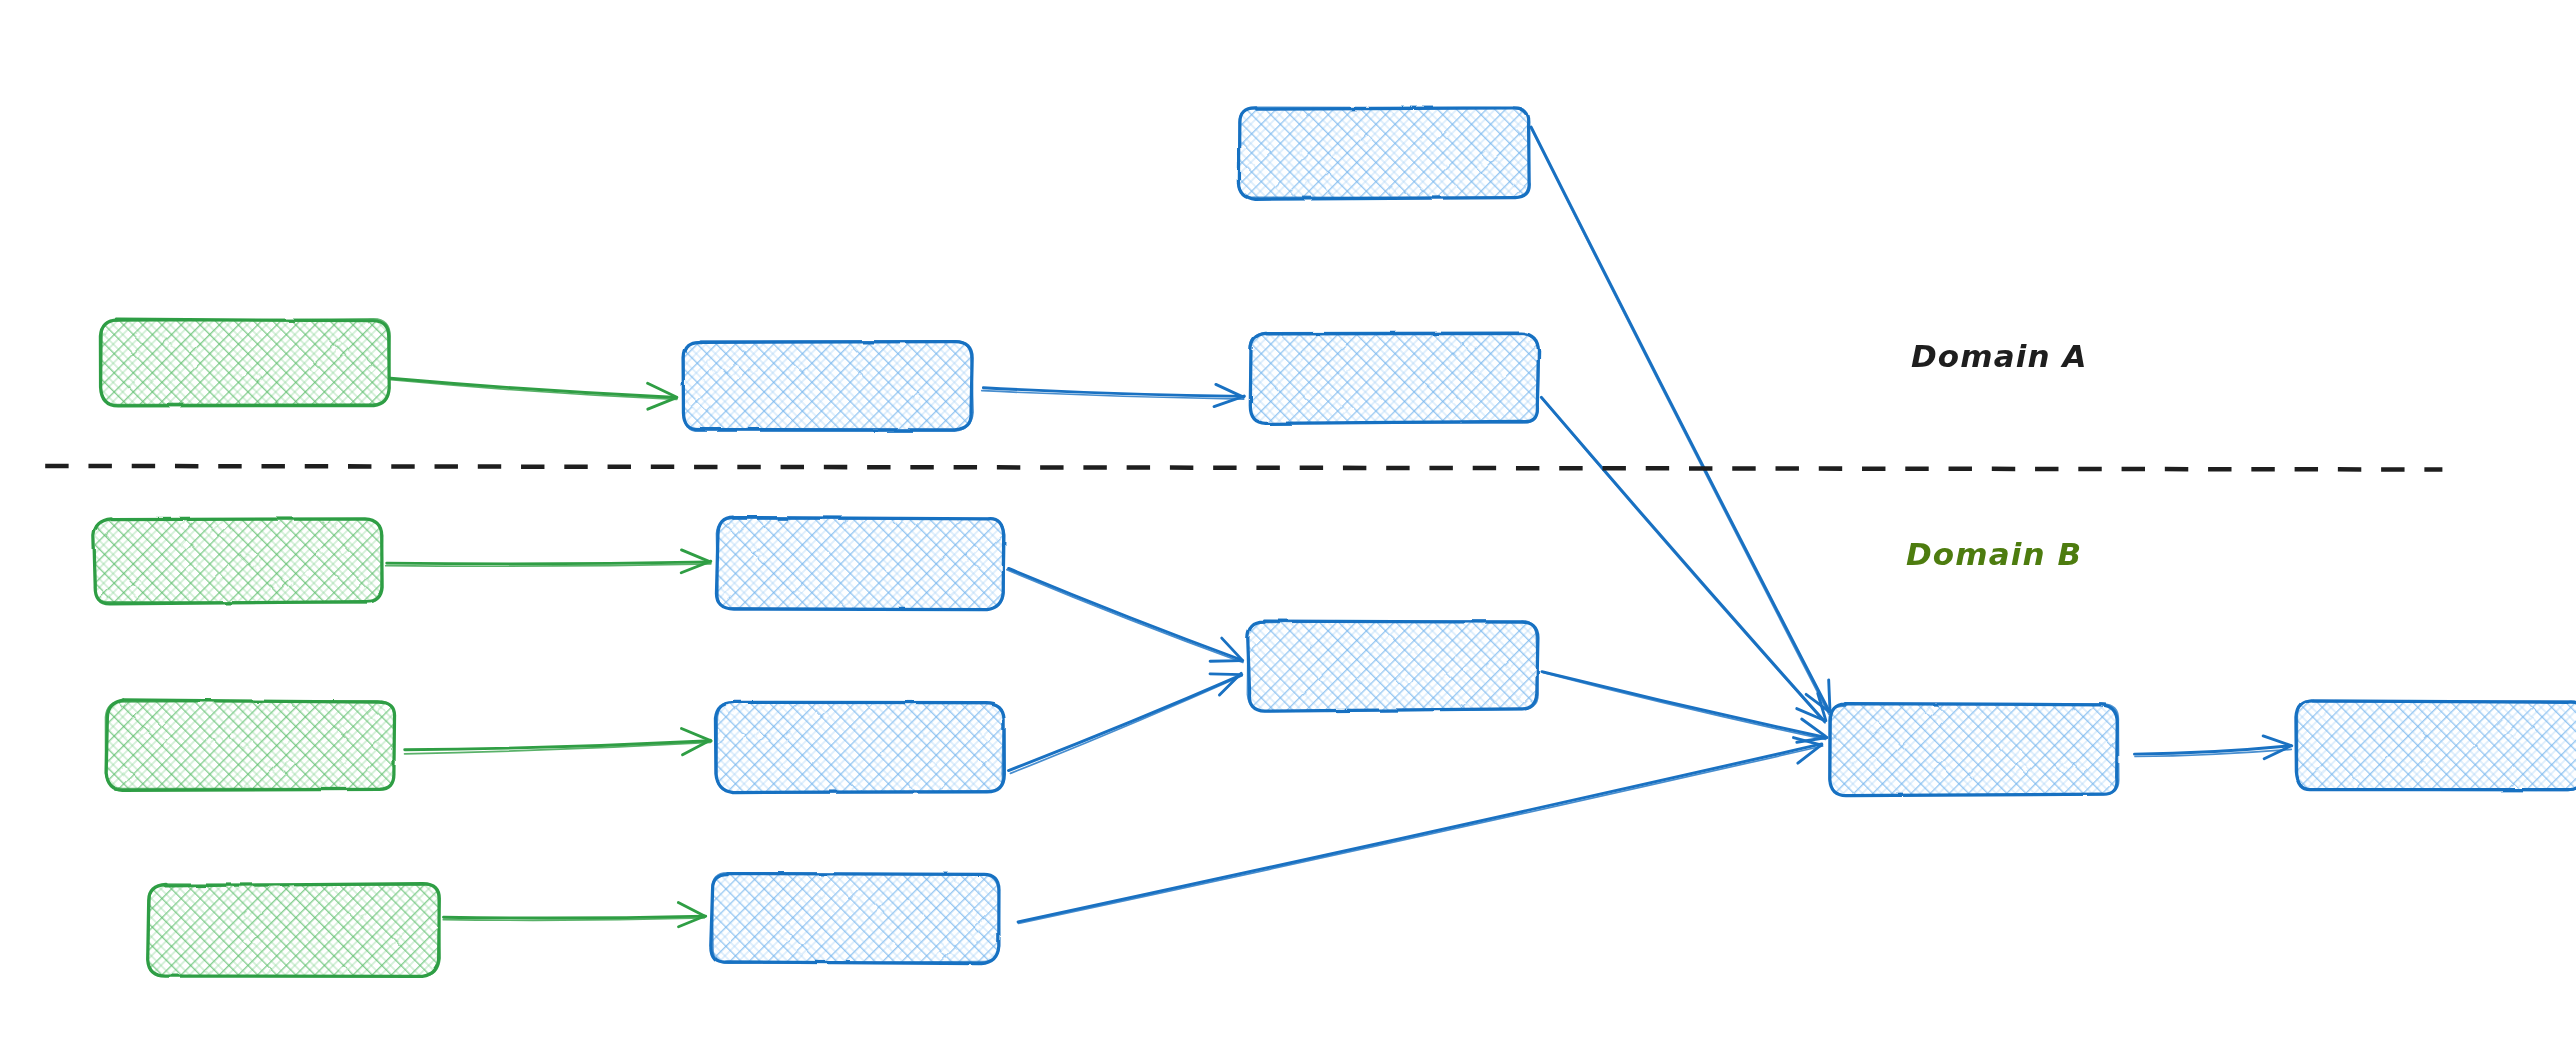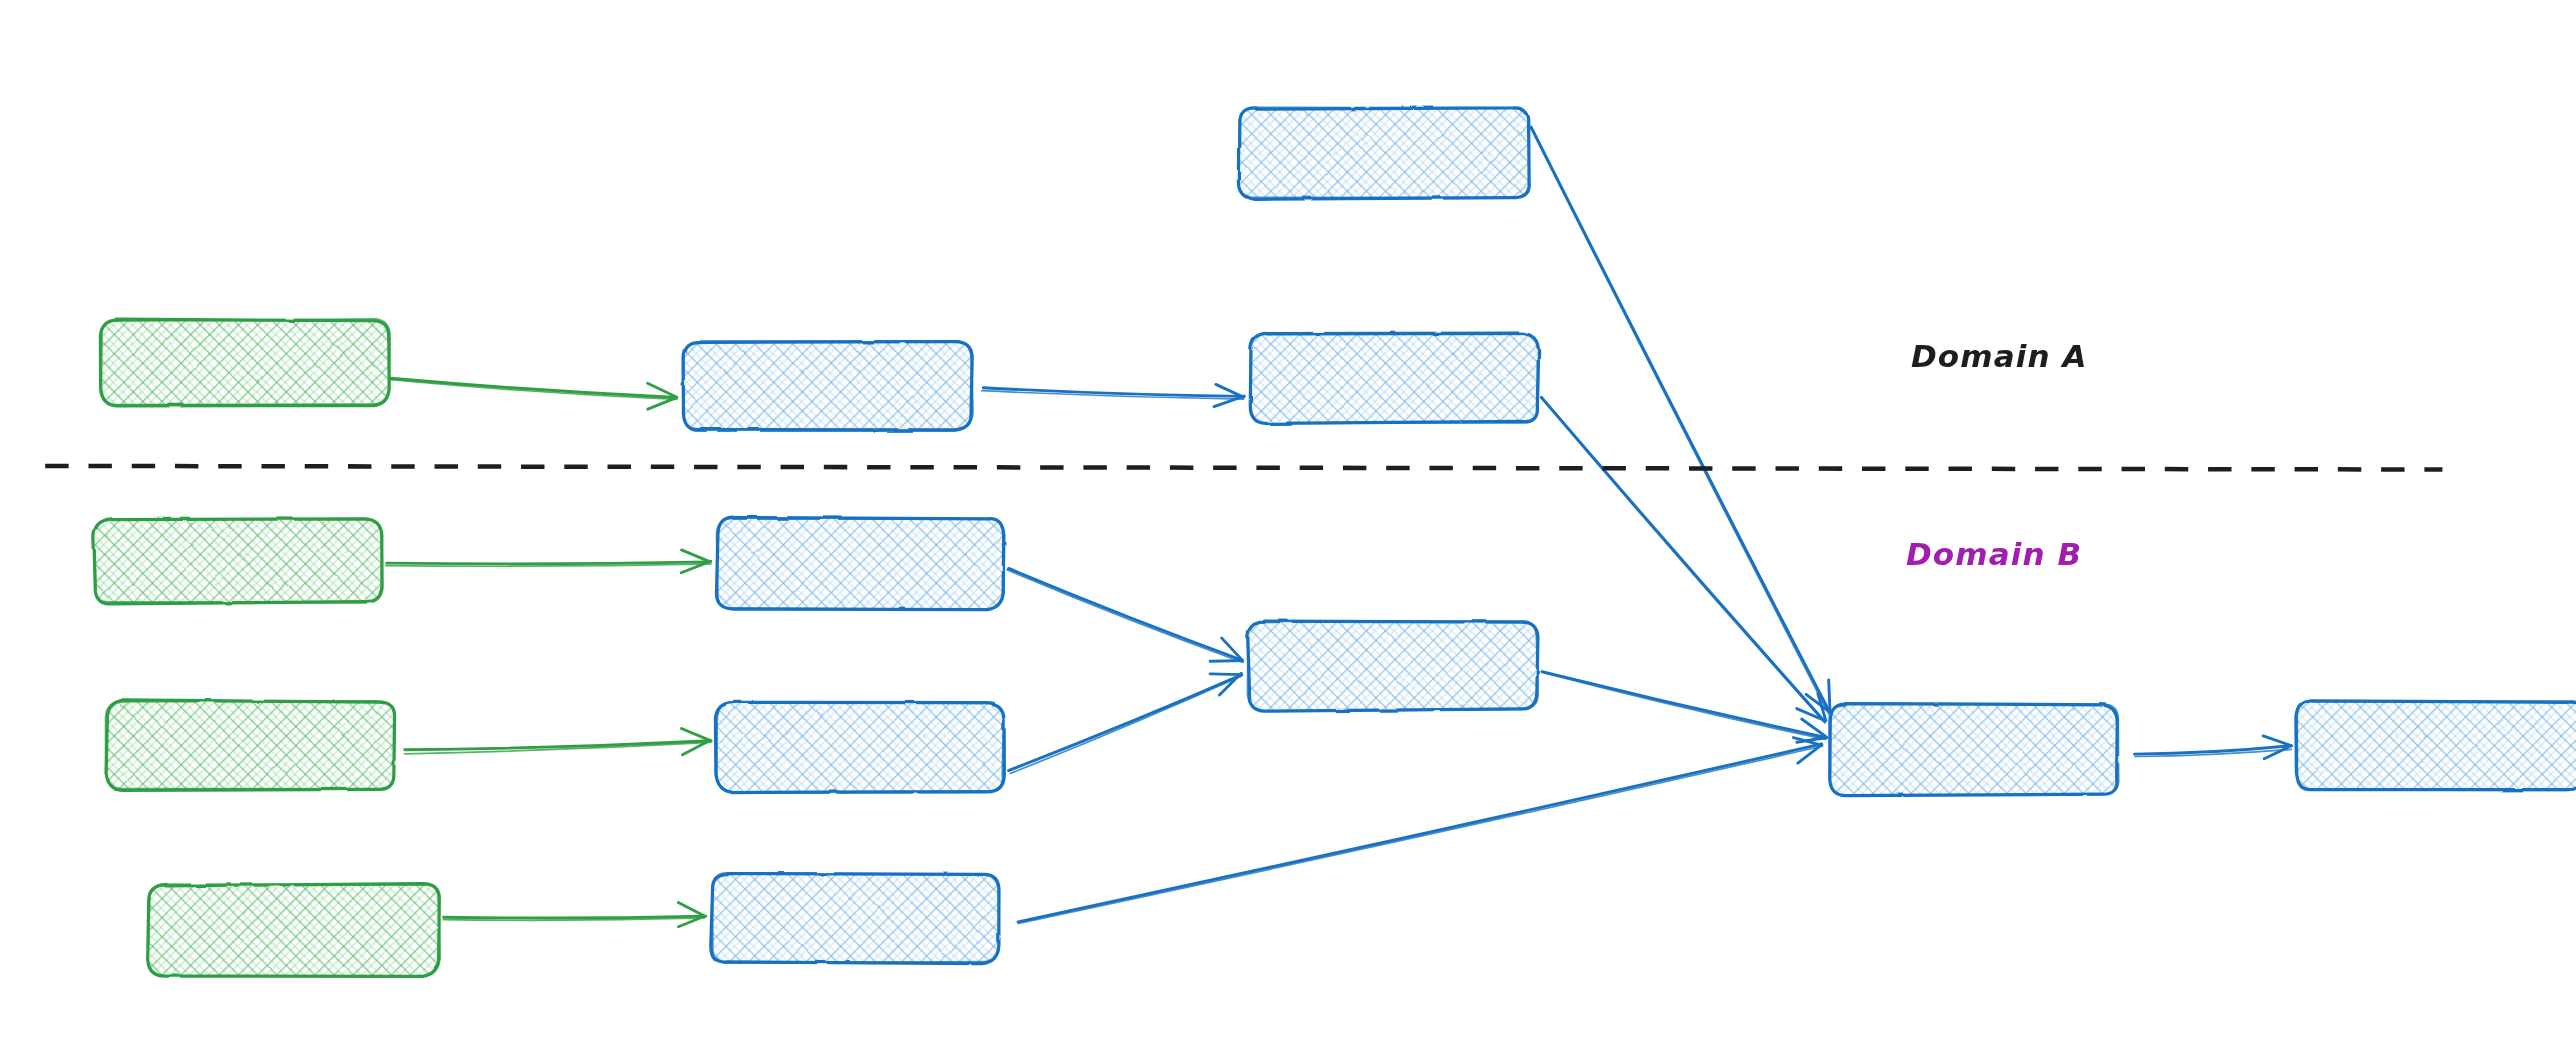--- a/index.html
+++ b/index.html
@@ -605,16 +605,16 @@
           L 2518.863554001955 795.8236923223938
           Q 2518.2707614906926 778.8284492503518 2535.275594711665 777.365036011145 Z" fill="none" stroke="#1971c2" stroke-width="2.2" stroke-linecap="round" stroke-linejoin="round" opacity="0.75" filter="url(#rough)"></path>
       </g>
     </svg>
 
   <svg class="layer" id="divider-layer" viewBox="0 0 2858 1164" width="2576" height="1049">
       <line x1="20" y1="517" x2="2680" y2="521" stroke="#1e1e1e" stroke-width="5" stroke-dasharray="26 22" stroke-linecap="butt"></line>
     </svg>
 
   <div class="domain-label" id="label-domain-a" style="left: 1884px; top: 338px; color: rgb(30, 30, 30);">Domain A</div>
-  <div class="domain-label" id="label-domain-b" style="left: 1879px; top: 536px; color: #a21caf;">Domain B</div>
+  <div class="domain-label" id="label-domain-b" style="left: 1879px; top: 536px; color: #4d7c0f;">Domain B</div>
 
 </div>
 
 
 </body></html>

